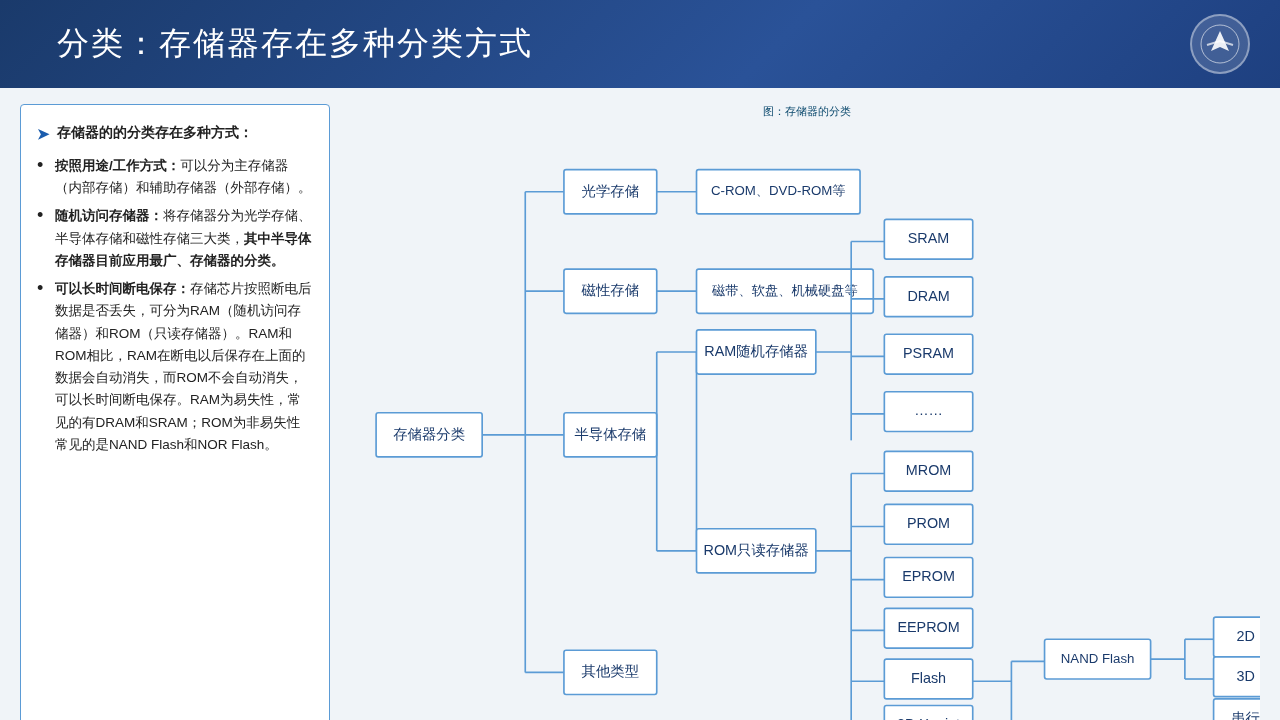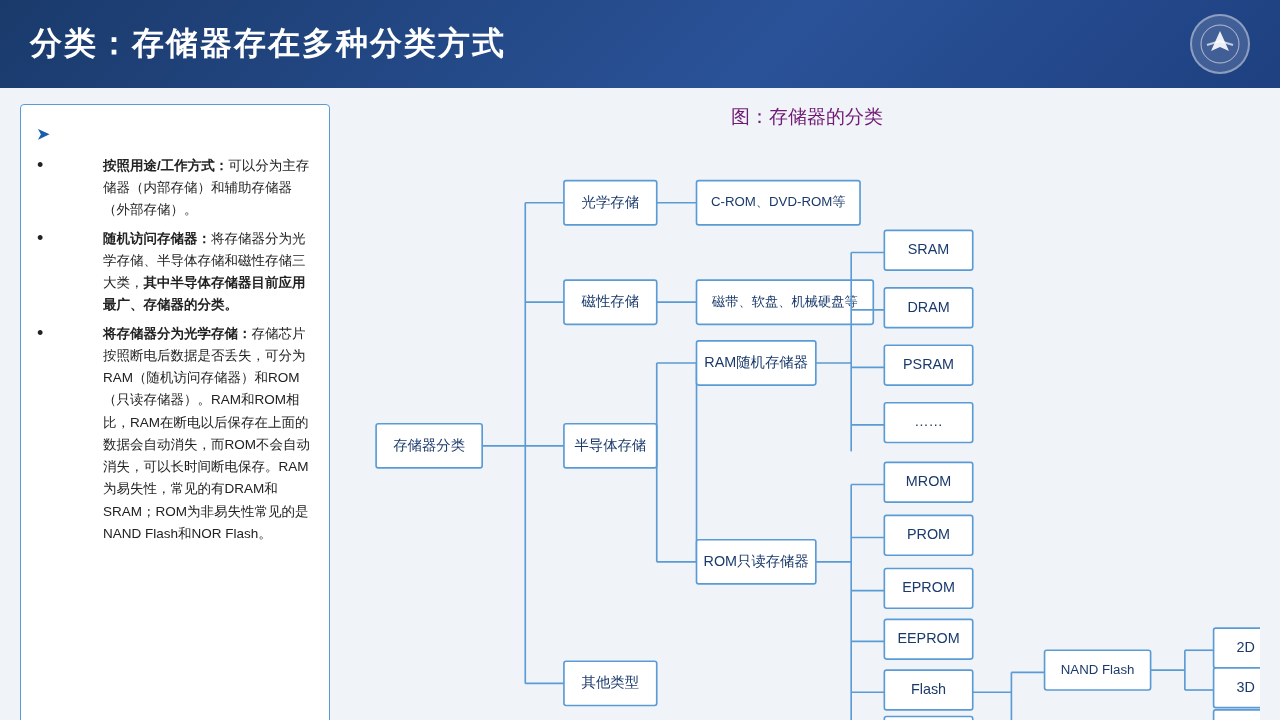--- a/index.html
+++ b/index.html
@@ -18,22 +18,23 @@
       background: linear-gradient(135deg, #1a3a6b 0%, #2a5298 60%, #1e4080 100%);
       color: white;
       padding: 18px 30px;
       display: flex;
       align-items: center;
       justify-content: space-between;
       min-height: 88px;
     }
     .header-title {
       font-size: 32px;
-      font-weight: bold;
+      font-weight: normal;
       letter-spacing: 2px;
+      margin-left: 27px;
     }
     .logo-circle {
       width: 60px;
       height: 60px;
       border-radius: 50%;
       background: rgba(255,255,255,0.15);
       display: flex;
       align-items: center;
       justify-content: center;
       border: 2px solid rgba(255,255,255,0.4);
@@ -86,32 +87,32 @@
       margin-bottom: 6px;
     }
     .dot {
       color: #222;
       font-size: 18px;
       margin-right: 6px;
       margin-top: -2px;
       min-width: 12px;
       line-height: 1.4;
     }
-    .bullet-text { flex: 1; margin-left: 48px; }
+    .bullet-text { flex: 1; }
     .bold { font-weight: bold; }
 
     
     .right-panel {
       flex: 1;
       display: flex;
       flex-direction: column;
     }
     .diagram-label {
-      font-size: 19px;
-      color: #701a75;
+      font-size: 11px;
+      color: #0c4a6e;
       margin-bottom: 10px;
       text-align: center;
     }
 
     
     .diagram-area {
       flex: 1;
       position: relative;
       background: #f0f4f8;
     }
@@ -157,40 +158,41 @@
   </div>
 </div>
 
 <div class="main">
 
   <div class="left-panel">
     <div class="left-panel-content">
 
       <div class="bullet-header">
         <span class="arrow-symbol">➤</span>
+        <span class="bold">存储器的的分类存在多种方式：</span>
       </div>
 
       <div class="bullet-item">
         <span class="dot">•</span>
         <span class="bullet-text">
           <span class="bold">按照用途/工作方式：</span><span>可以分为主存储器（内部存储）和辅助存储器（外部存储）。</span>
         </span>
       </div>
 
       <div class="bullet-item">
         <span class="dot">•</span>
         <span class="bullet-text">
           <span class="bold">随机访问存储器：</span><span>将存储器分为光学存储、半导体存储和磁性存储三大类，</span><span class="bold">其中半导体存储器目前应用最广、存储器的分类。</span>
         </span>
       </div>
 
       <div class="bullet-item">
         <span class="dot">•</span>
         <span class="bullet-text">
-          <span class="bold">将存储器分为光学存储：</span><span>存储芯片按照断电后数据是否丢失，可分为RAM（随机访问存储器）和ROM（只读存储器）。RAM和ROM相比，RAM在断电以后保存在上面的数据会自动消失，而ROM不会自动消失，可以长时间断电保存。RAM为易失性，常见的有DRAM和SRAM；ROM为非易失性常见的是NAND Flash和NOR Flash。</span>
+          <span class="bold">可以长时间断电保存：</span><span>存储芯片按照断电后数据是否丢失，可分为RAM（随机访问存储器）和ROM（只读存储器）。RAM和ROM相比，RAM在断电以后保存在上面的数据会自动消失，而ROM不会自动消失，可以长时间断电保存。RAM为易失性，常见的有DRAM和SRAM；ROM为非易失性常见的是NAND Flash和NOR Flash。</span>
         </span>
       </div>
     </div>
 
   </div>
 
   <div class="right-panel">
     <div class="diagram-label">图：存储器的分类</div>
     <div class="diagram-area">
       <svg class="diagram-svg" viewBox="0 0 820 570" xmlns="http://www.w3.org/2000/svg">

